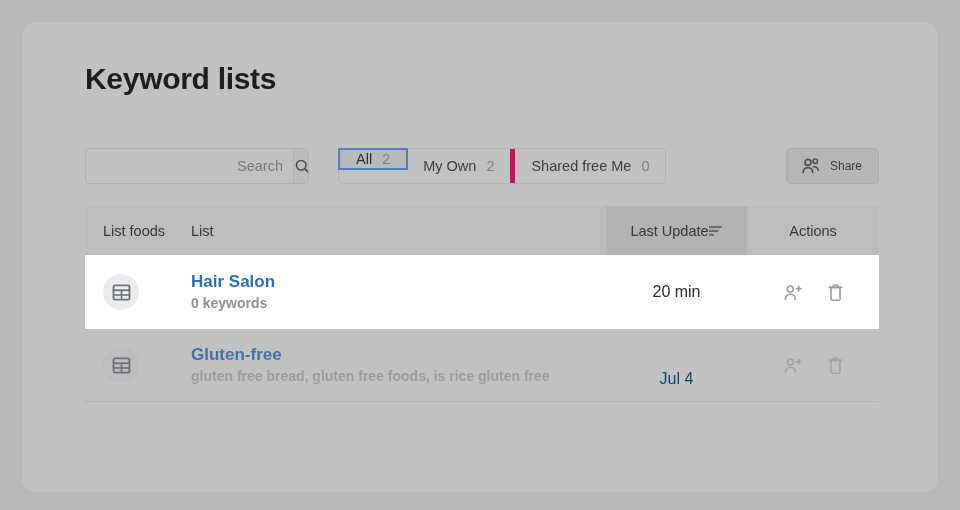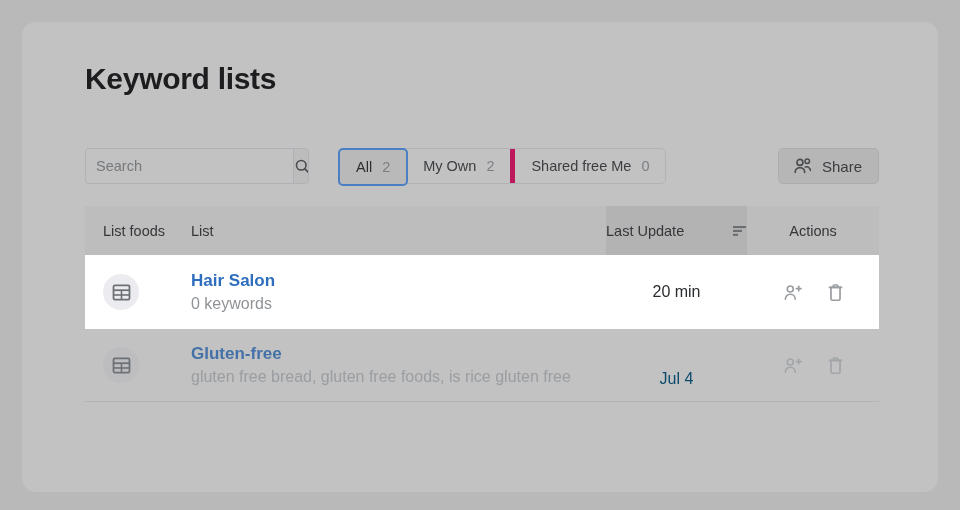--- a/index.html
+++ b/index.html
@@ -62,20 +62,21 @@
   }
   .search-input {
     flex: 1;
     border: none;
     outline: none;
     background: transparent;
     padding: 0 10px;
     font-family: "Liberation Sans", sans-serif;
     font-size: 14.5px;
     color: #56595c;
+    text-align: right;
   }
   .search-input::placeholder { color: #76797c; }
 
   .search-btn {
     width: 37px;
     height: 100%;
     border: none;
     border-left: 1px solid #aeb2b6;
     background: #bcbcbc;
     display: flex;
@@ -105,41 +106,41 @@
     color: #3b3d40;
     cursor: pointer;
     border-right: 5px solid #be185d;
     position: relative;
   }
   .filter:last-child { border-right: none; }
   .filter .count { color: #7d8084; font-size: 14.5px; }
   .filter.active {
     background: #b9b9b9;
     border: 2px solid #4b7fc4;
-    border-radius: 5px;
+    border-radius: 0;
     margin: -1px;
-    height: 38px;
+    height: 22px;
     z-index: 2;
   }
   .filter.active .label { color: #2c2e31; }
 
   
   .share-btn {
     position: absolute;
     right: 0;
     top: 0;
     display: flex;
     align-items: center;
     gap: 9px;
     height: 36px;
     padding: 0 16px 0 14px;
     background: #b6b6b6;
     border: 1px solid #adadad;
     border-radius: 5px;
-    font-size: 15px;
+    font-size: 12px;
     color: #3a3c3f;
     cursor: pointer;
   }
 
   
   .table {
     position: absolute;
     left: 63px;
     top: 184px;
     width: 794px;
@@ -151,21 +152,21 @@
     align-items: center;
     height: 49px;
     background: #bdbdbd;
     font-size: 14.5px;
     color: #34363a;
   }
 
   .col-type   { width: 106px; padding-left: 18px; }
   .col-list   { flex: 1; }
   .col-update { width: 141px; display: flex; align-items: center;
-                justify-content: space-between; gap: 0; height: 100%; }
+                justify-content: center; gap: 0; height: 100%; }
   .col-update.sorted { background: #b3b3b3; cursor: pointer; }
   .col-actions{ width: 132px; text-align: center; }
 
   .row {
     display: flex;
     align-items: center;
     height: 73px;
     position: relative;
   }
   .row.highlight {
@@ -195,24 +196,25 @@
   .list-name {
     font-size: 17px;
     color: #2f6dbd;
     font-weight: 600;
     cursor: pointer;
     display: inline-block;
     line-height: 1.25;
   }
   .row.dim .list-name { color: #4471a8; }
   .list-sub {
-    font-size: 16px;
+    font-size: 14px;
     color: #8f9296;
     margin-top: 3px;
     line-height: 1.25;
+    font-weight: bold;
   }
   .row.dim .list-sub { color: #9a9da1; }
 
   .cell-update {
     width: 141px;
     text-align: center;
     font-size: 16px;
     color: #2a2c2f;
   }
   .row.dim .cell-update { color: #0c4a6e; margin-top: 27px; }

